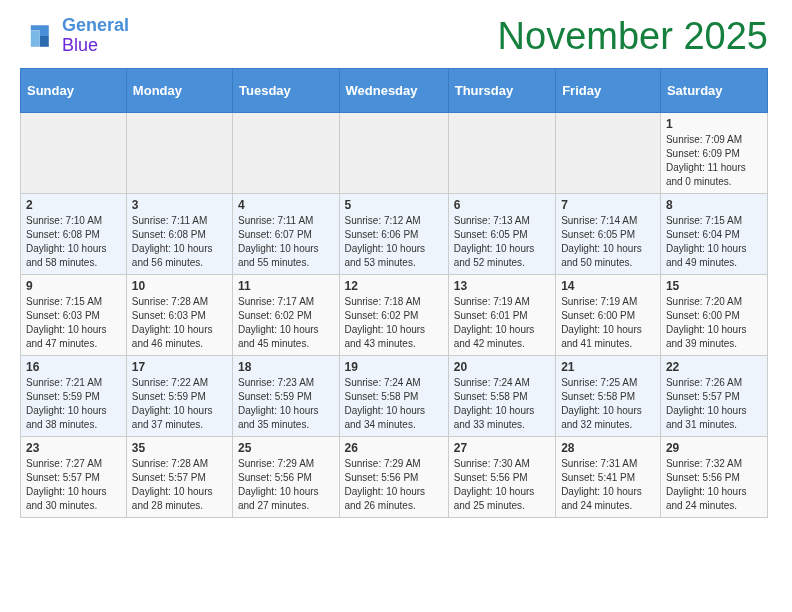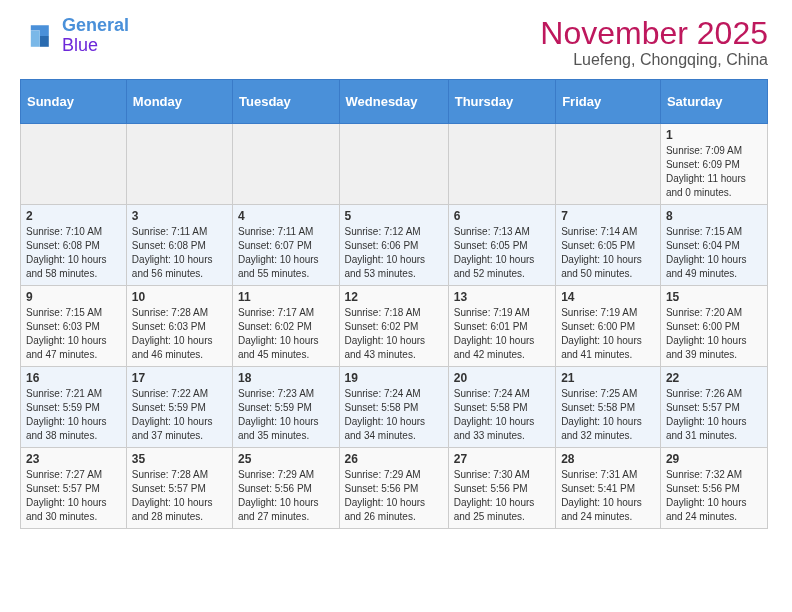--- a/index.html
+++ b/index.html
@@ -36,23 +36,23 @@
       font-weight: bold;
     }
     .logo-icon {
       width: 36px;
       height: 36px;
     }
     .title-block {
       text-align: right;
     }
     .title-block h1 {
-      font-size: 32px;
+      font-size: 38px;
       font-weight: normal;
-      color: #be185d;
+      color: #15803d;
       line-height: 1.1;
     }
     .title-block h2 {
       font-size: 16px;
       font-weight: normal;
       color: #555;
     }
     .calendar {
       width: 100%;
       border-collapse: collapse;
@@ -111,21 +111,20 @@
         <polygon points="22,20 32,20 32,32 22,32" fill="#2a6bb0"></polygon>
         <polygon points="12,14 22,14 22,32 12,32" fill="#7ab8e8"></polygon>
       </svg>
       <div class="logo-text">
         <div><span>General</span></div>
         <div><span style="color:#6d28d9;font-weight:normal;margin-top:46px;">Blue</span></div>
       </div>
     </div>
     <div class="title-block">
       <h1>November 2025</h1>
-      <h2>Luefeng, Chongqing, China</h2>
     </div>
   </div>
 
   <table class="calendar">
     <thead>
       <tr>
       <th>Sunday</th>
           <th>Monday</th>
           <th>Tuesday</th>
           <th>Wednesday</th>

